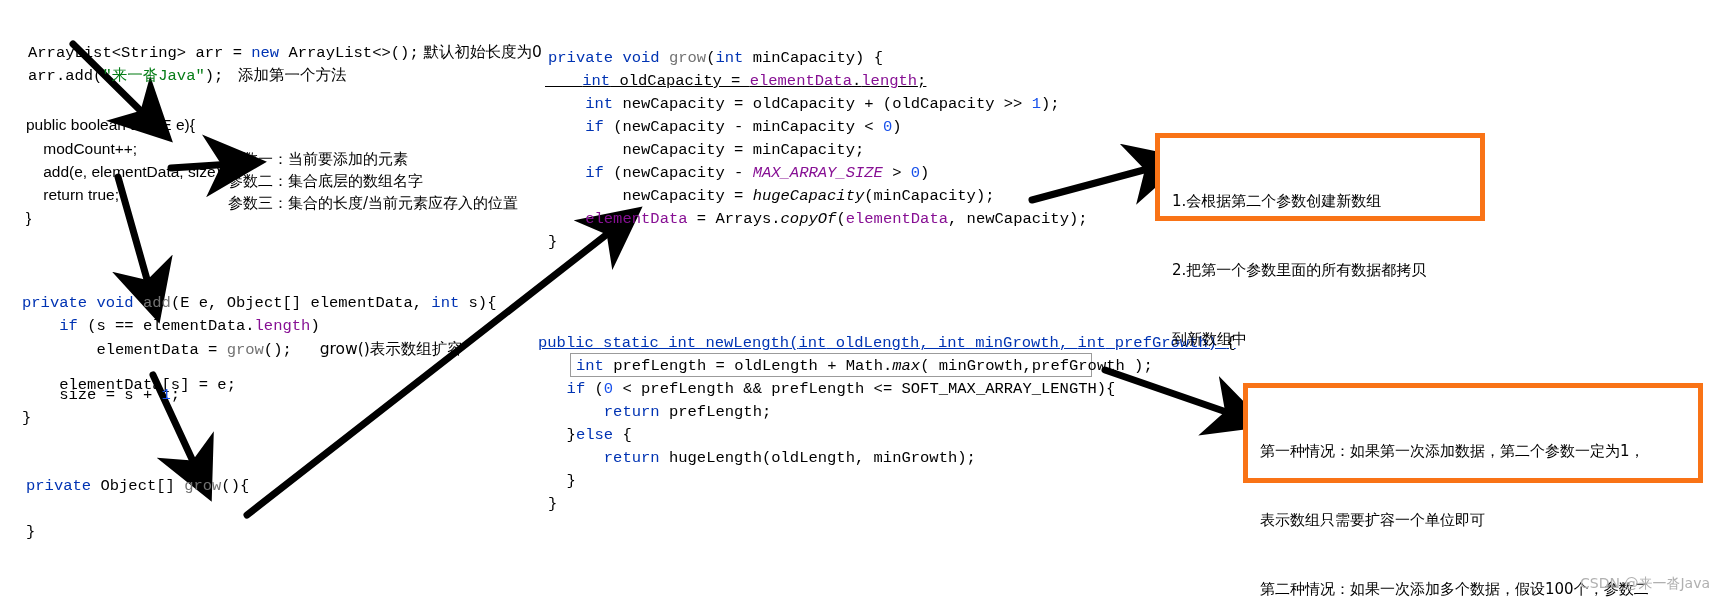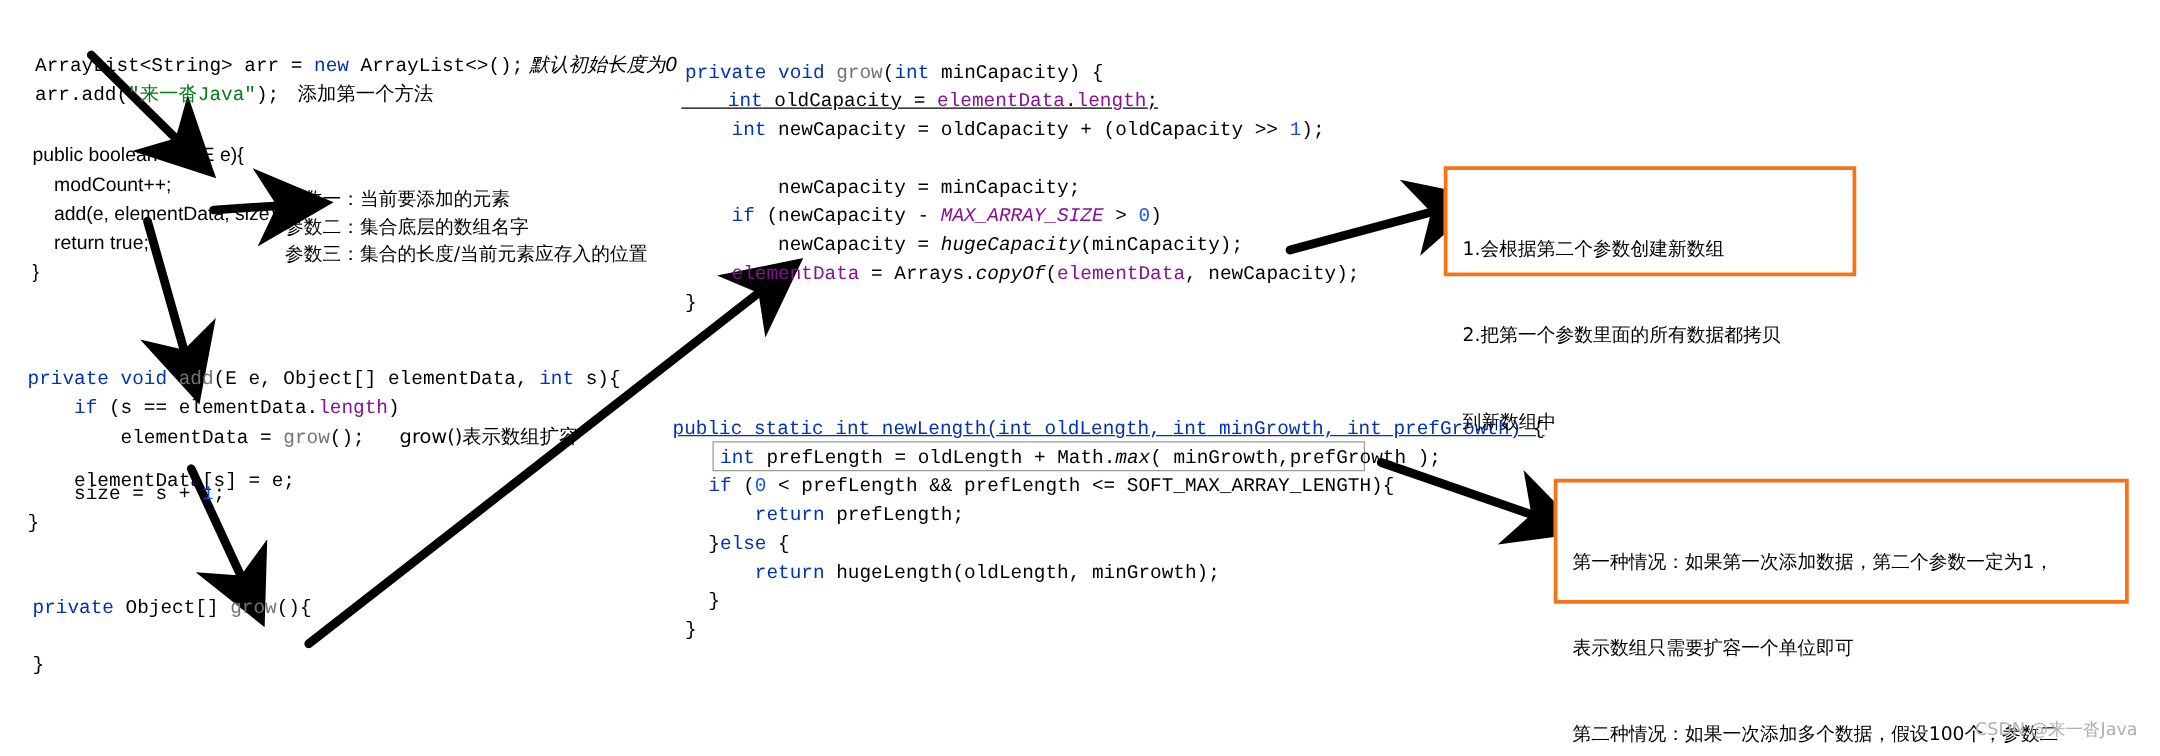--- a/index.html
+++ b/index.html
@@ -53,21 +53,21 @@
   .field   { color: #871094; }
   .static  { color: #871094; font-style: italic; }
   .num     { color: #1750eb; }
   .str     { color: #067d17; }
   .meth    { color: #737373; }
   .methi   { color: #000000; font-style: italic; }
   .decl    { color: #000000; }
 
   .note-box {
     position: absolute;
-    border: 3px solid #f97316;
+    border: 5px solid #f97316;
     background: #ffffff;
     box-sizing: border-box;
   }
   .note-text {
     font-family: "DejaVu Sans", sans-serif;
     font-size: 15px;
     line-height: 23px;
     color: #000000;
     white-space: pre;
     padding: 6px 10px 6px 12px;
@@ -124,21 +124,21 @@
     <g>
       <path d="M1032,200 L1155,167" stroke="#000000" stroke-width="7" fill="none" stroke-linecap="round" marker-end="url(#ah)"></path>
     </g>
 
     <g>
       <path d="M1105,370 L1235,415" stroke="#000000" stroke-width="7" fill="none" stroke-linecap="round" marker-end="url(#ah)"></path>
     </g>
   </svg>
 
   <div class="code" style="left:28px; top:18px;">
-<span class="decl">ArrayList&lt;String&gt; arr = </span><span class="kw">new</span><span class="decl"> ArrayList&lt;&gt;();</span><span class="cnwrap" style="font-family:'DejaVu Sans',sans-serif;font-style:italic;"> 默认初始长度为0</span>
+<span class="decl">ArrayList&lt;String&gt; arr = </span><span class="kw">new</span><span class="decl"> ArrayList&lt;&gt;();</span><span class="cnwrap" style="font-family:'DejaVu Sans',sans-serif;"> 默认初始长度为0</span>
   </div>
   <div class="code" style="left:28px; top:41px;">
 <span class="decl">arr.add(</span><span class="str">"来一沓Java"</span><span class="decl">);</span><span style="font-family:'DejaVu Sans',sans-serif;">   添加第一个方法</span>
   </div>
 
   <div class="code-ui" style="left:26px; top:113px;"><span>public boolean add(E e){</span></div>
   <div class="code-ui" style="left:26px; top:137px;"><span>    modCount++;</span></div>
   <div class="code-ui" style="left:26px; top:160px;"><span>    add(e, elementData, size);</span></div>
   <div class="code-ui" style="left:26px; top:183px;"><span>    return true;</span></div>
   <div class="code-ui" style="left:26px; top:206px;"><span>}</span></div>
@@ -153,20 +153,21 @@
   <div class="code" style="left:22px; top:374px;">    elementData[s] = e;</div>
   <div class="code" style="left:22px; top:384px;">    size = s + <span class="num">1</span>;</div>
   <div class="code" style="left:22px; top:407px;">}</div>
 
   <div class="code" style="left:26px; top:475px;"><span class="kw">private</span> Object[] <span class="meth">grow</span>(){</div>
   <div class="code" style="left:26px; top:521px;">}</div>
 
   <div class="code" style="left:548px; top:47px;"><span class="kw">private</span> <span class="kw">void</span> <span class="meth">grow</span>(<span class="kw">int</span> minCapacity) {</div>
   <div class="code" style="left:545px; top:70px;text-decoration:underline;">    <span class="kw">int</span> oldCapacity = <span class="field">elementData</span>.<span class="field">length</span>;</div>
   <div class="code" style="left:548px; top:93px;">    <span class="kw">int</span> newCapacity = oldCapacity + (oldCapacity &gt;&gt; <span class="num">1</span>);</div>
+  <div class="code" style="left:548px; top:116px;">    <span class="kw">if</span> (newCapacity - minCapacity &lt; <span class="num">0</span>)</div>
   <div class="code" style="left:548px; top:139px;">        newCapacity = minCapacity;</div>
   <div class="code" style="left:548px; top:162px;">    <span class="kw">if</span> (newCapacity - <span class="static">MAX_ARRAY_SIZE</span> &gt; <span class="num">0</span>)</div>
   <div class="code" style="left:548px; top:185px;">        newCapacity = <span class="methi">hugeCapacity</span>(minCapacity);</div>
   <div class="code" style="left:548px; top:208px;">    <span class="field">elementData</span> = Arrays.<span class="methi">copyOf</span>(<span class="field">elementData</span>, newCapacity);</div>
   <div class="code" style="left:548px; top:231px;">}</div>
 
   <div class="code underline-link" style="left:538px; top:332px; color:#0033b3;"><span class="kw">public static int newLength</span>(<span class="kw">int</span> oldLength, <span class="kw">int</span> minGrowth, <span class="kw">int</span> prefGrowth) <span style="color:#000;">{</span></div>
 
   <div class="hl-box" style="left:570px; top:353px; width:522px; height:24px;"></div>
   <div class="code" style="left:576px; top:355px;"><span class="kw">int</span> prefLength = oldLength + Math.<span class="methi">max</span>( minGrowth,prefGrowth );</div>

